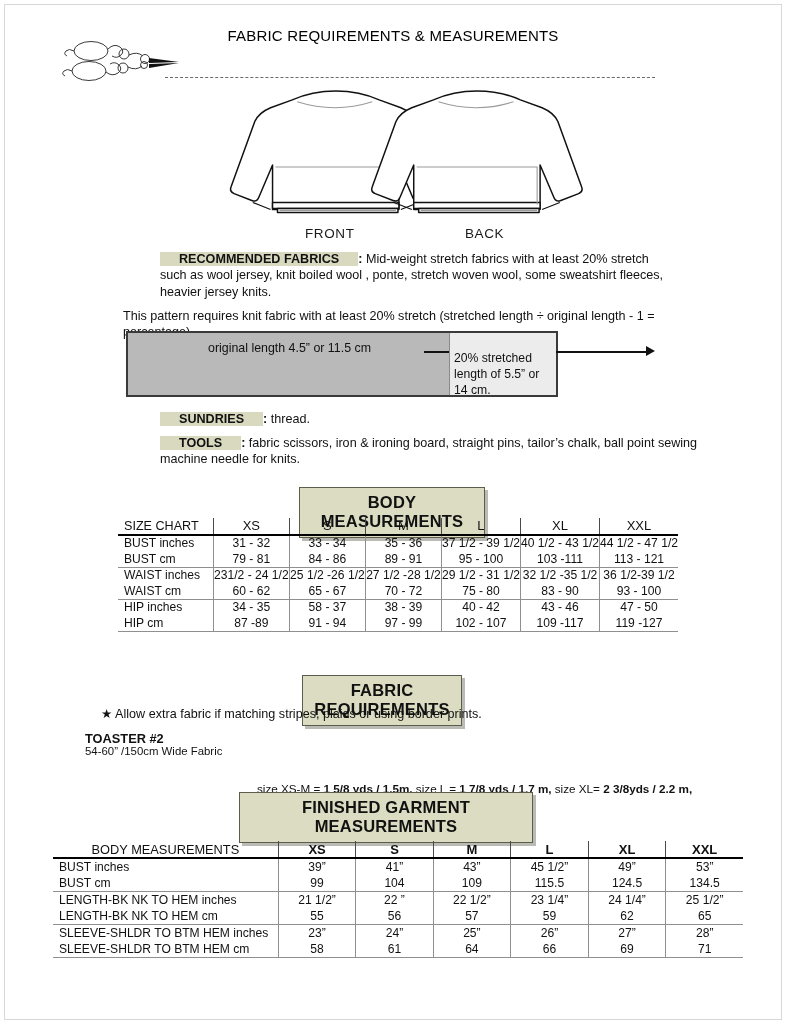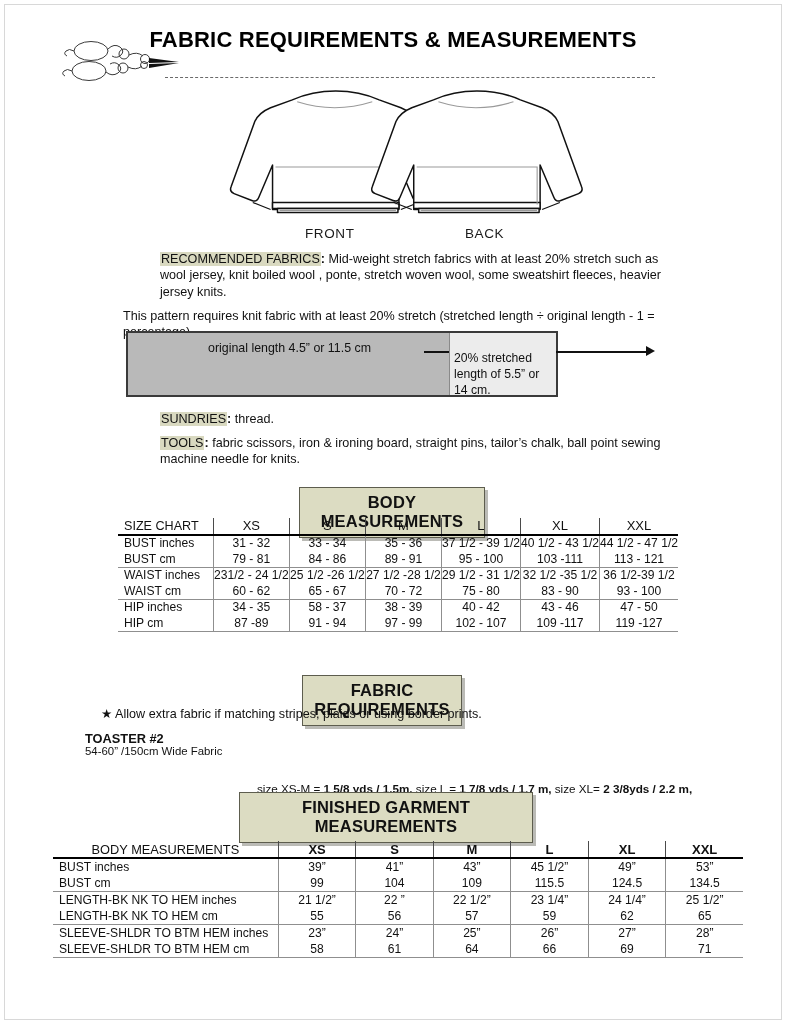--- a/index.html
+++ b/index.html
@@ -24,22 +24,22 @@
     border: 1px solid #d8d8d8;
     background: #ffffff;
     box-sizing: border-box;
   }
   .doc-title {
     position: absolute;
     left: 0;
     top: 22px;
     width: 100%;
     text-align: center;
-    font-size: 22px;
-    font-weight: bold;
+    font-size: 15px;
+    font-weight: normal;
     letter-spacing: 0.2px;
     font-family: "Liberation Sans", sans-serif;
   }
   .scissors {
     position: absolute;
     left: 56px;
     top: 30px;
     width: 118px;
     height: 52px;
   }
@@ -77,22 +77,22 @@
 
   
   .para {
     position: absolute;
     font-size: 12.6px;
     line-height: 16.4px;
     color: #111111;
   }
   .hl {
     background: #d9d9c0;
-    font-weight: normal;
-    padding: 0 1px;
+    font-weight: bold;
+    padding: 0 19px;
   }
   .hl-colon { font-weight: bold; }
 
   #recommended-fabrics { left: 155px; top: 246px; width: 508px; }
   #stretch-note        { left: 118px; top: 303px; width: 560px; }
   #sundries            { left: 155px; top: 406px; width: 520px; }
   #tools               { left: 155px; top: 430px; width: 545px; }
 
   
   .stretch-box {

